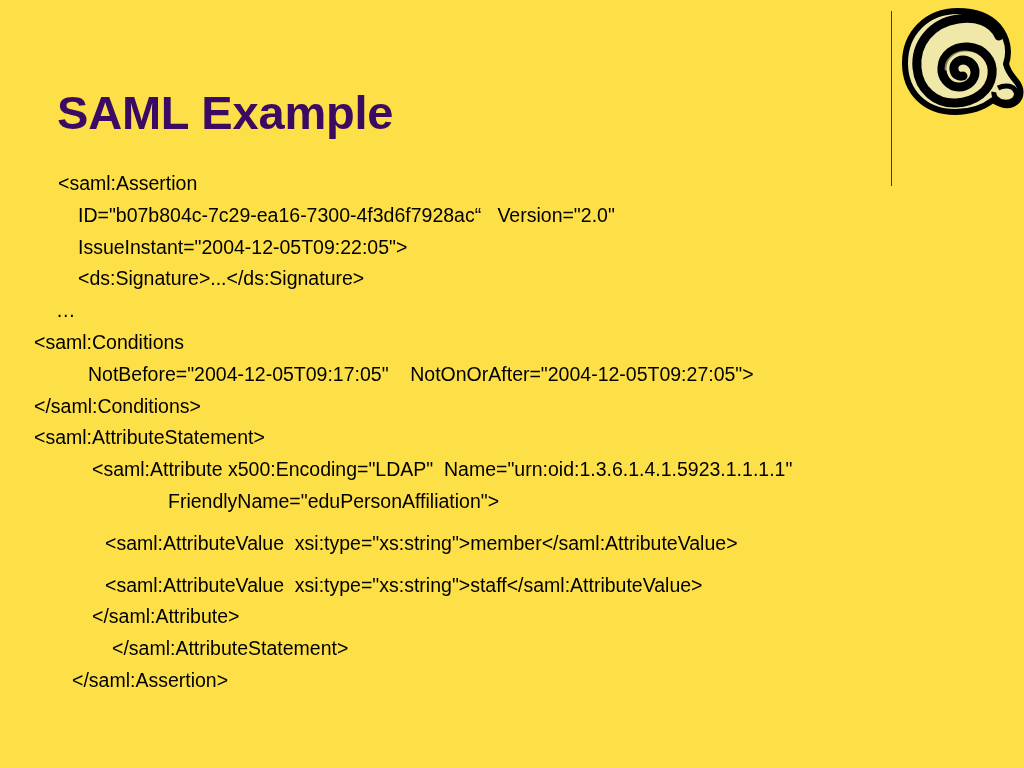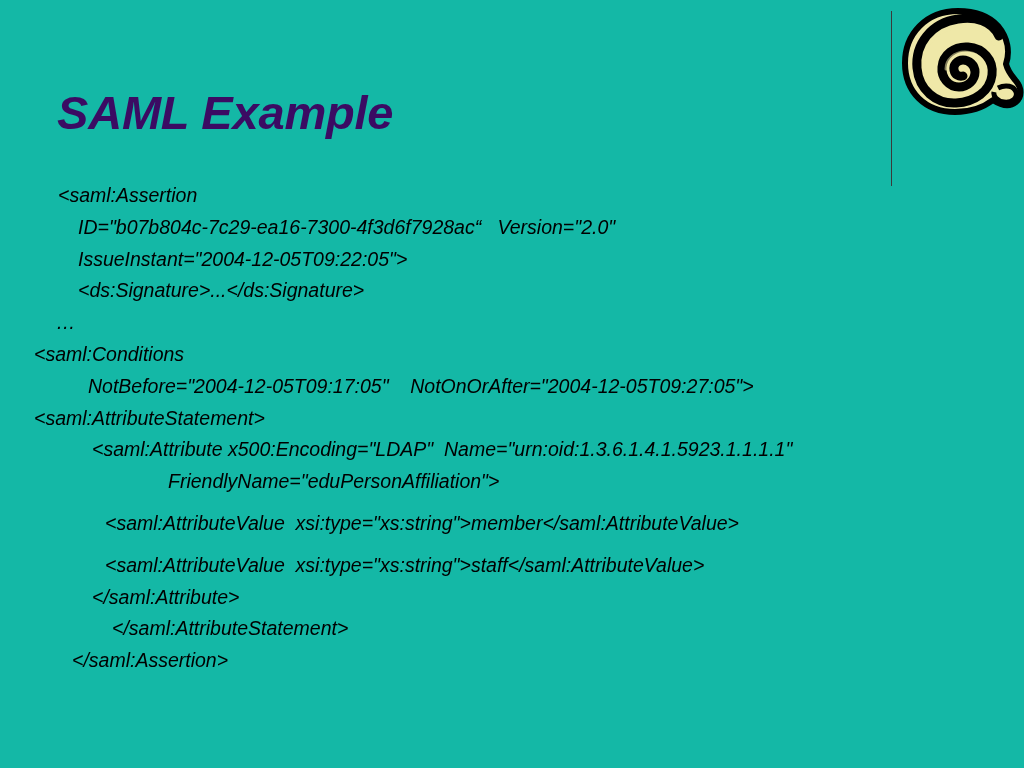--- a/index.html
+++ b/index.html
@@ -13,22 +13,21 @@
     position: relative;
     overflow: hidden;
     font-family: "Liberation Sans", sans-serif;
     -webkit-font-smoothing: antialiased;
   }
 
   
   #slide {
     position: absolute;
     inset: 0;
-    background: #14b8a6;
-    font-style: italic;
+    background: #fde047;
   }
 
   
   .header-divider {
     position: absolute;
     left: 891px;
     top: 11px;
     width: 1px;
     height: 175px;
     background: #3a3a3a;
@@ -56,21 +55,21 @@
     line-height: 1.05;
     letter-spacing: -0.2px;
     color: #3b0b63;
     white-space: pre;
   }
 
   
   .code-body {
     position: absolute;
     left: 0;
-    top: 180px;
+    top: 168px;
     width: 1024px;
   }
   .code-line {
     font-family: "Liberation Sans", sans-serif;
     font-size: 19.5px;
     line-height: 31.8px;
     color: #000000;
     white-space: pre;
     margin: 0;
     padding: 0;
@@ -117,20 +116,21 @@
   <h1 class="slide-title">SAML Example</h1>
 
   <div class="code-body">
       <div class="code-line ind-0">&lt;saml:Assertion</div>
       <div class="code-line ind-1">ID="b07b804c-7c29-ea16-7300-4f3d6f7928ac“   Version="2.0"</div>
       <div class="code-line ind-1">IssueInstant="2004-12-05T09:22:05"&gt;</div>
       <div class="code-line ind-1">&lt;ds:Signature&gt;...&lt;/ds:Signature&gt;</div>
       <div class="code-line ind-e">…</div>
       <div class="code-line ind-2">&lt;saml:Conditions</div>
       <div class="code-line ind-3">NotBefore="2004-12-05T09:17:05"    NotOnOrAfter="2004-12-05T09:27:05"&gt;</div>
+      <div class="code-line ind-2">&lt;/saml:Conditions&gt;</div>
       <div class="code-line ind-2">&lt;saml:AttributeStatement&gt;</div>
       <div class="code-line ind-4">&lt;saml:Attribute x500:Encoding="LDAP"  Name="urn:oid:1.3.6.1.4.1.5923.1.1.1.1"</div>
       <div class="code-line ind-6">FriendlyName="eduPersonAffiliation"&gt;</div>
       <div class="code-line ind-5">&lt;saml:AttributeValue  xsi:type="xs:string"&gt;member&lt;/saml:AttributeValue&gt;</div>
       <div class="code-line ind-5">&lt;saml:AttributeValue  xsi:type="xs:string"&gt;staff&lt;/saml:AttributeValue&gt;</div>
       <div class="code-line ind-4">&lt;/saml:Attribute&gt;</div>
       <div class="code-line ind-7">&lt;/saml:AttributeStatement&gt;</div>
       <div class="code-line ind-8">&lt;/saml:Assertion&gt;</div>
     </div>
 

